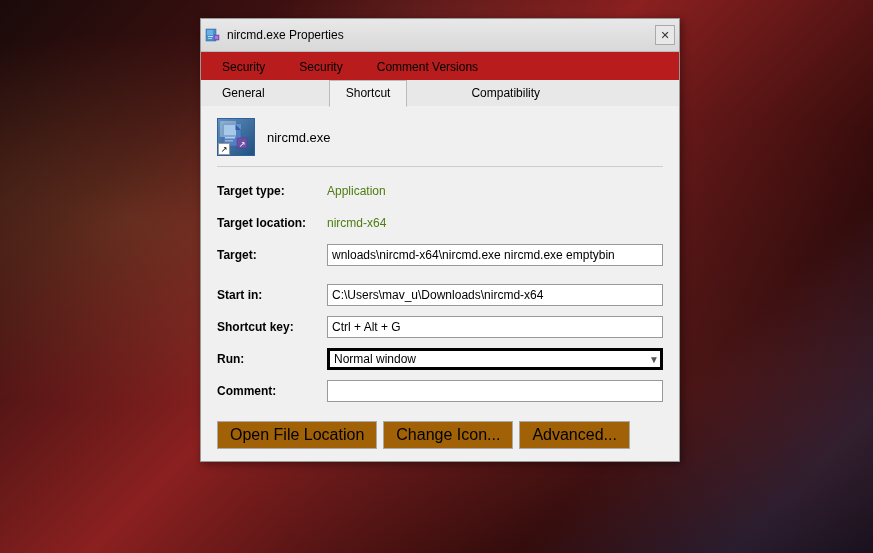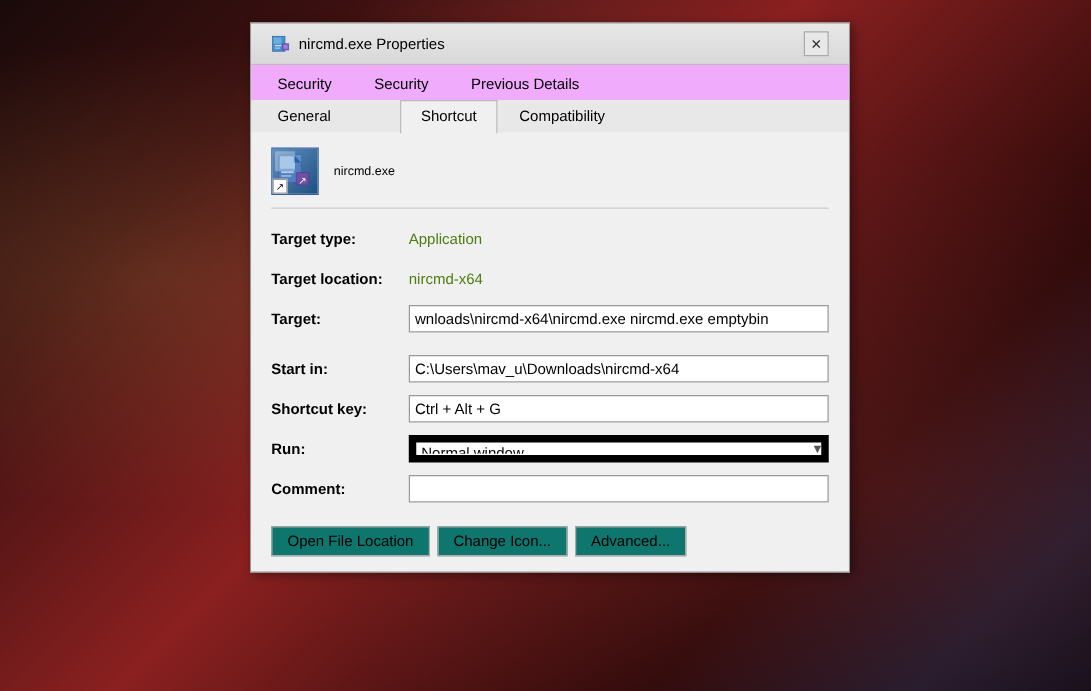--- a/index.html
+++ b/index.html
@@ -34,21 +34,21 @@
       top: 18px;
       left: 200px;
       width: 480px;
       background: #f0f0f0;
       border: 1px solid #999;
       box-shadow: 2px 2px 8px rgba(0,0,0,0.4);
     }
 
     .title-bar {
       background: linear-gradient(to bottom, #e8e8e8, #d8d8d8);
-      padding: 6px 16px;
+      padding: 6px 4px;
       display: flex;
       align-items: center;
       justify-content: space-between;
       border-bottom: 1px solid #bbb;
     }
 
     .title-bar-left {
       display: flex;
       align-items: center;
       gap: 6px;
@@ -86,52 +86,52 @@
       color: #000;
       white-space: nowrap;
     }
 
     .tab.active {
       background: #f0f0f0;
       border: 1px solid #bbb;
       border-bottom: 1px solid #f0f0f0;
       margin-bottom: -1px;
       z-index: 1;
-      margin-left: 38px;
     }
 
     .tabs-row1 {
       display: flex;
-      background: #f0abfc;
+      background: #b91c1c;
       padding-top: 2px;
       padding-left: 4px;
     }
 
     .tabs-row2 {
       display: flex;
       background: #e8e8e8;
       padding-left: 4px;
+      gap: 47px;
     }
 
     .content {
       background: #f0f0f0;
       padding: 12px 16px;
     }
 
     .file-header {
       display: flex;
       align-items: center;
       gap: 12px;
       padding-bottom: 10px;
       border-bottom: 1px solid #ccc;
       margin-bottom: 12px;
     }
 
     .file-name {
-      font-size: 10px;
+      font-size: 13px;
       color: #000;
     }
 
     .form-row {
       display: flex;
       align-items: center;
       margin-bottom: 8px;
       min-height: 24px;
     }
 
@@ -176,21 +176,21 @@
     .select-wrapper {
       flex: 1;
       position: relative;
       display: flex;
       align-items: center;
     }
 
     .select-wrapper select {
       width: 100%;
       height: 22px;
-      border: 6px solid #000000;
+      border: 3px solid #000000;
       background: white;
       padding: 1px 4px;
       font-size: 12px;
       font-family: inherit;
       appearance: none;
       -webkit-appearance: none;
     }
 
     .select-arrow {
       position: absolute;
@@ -206,23 +206,23 @@
 
     .buttons-row {
       display: flex;
       gap: 6px;
       margin-top: 14px;
       padding-top: 4px;
     }
 
     .btn {
       padding: 4px 12px;
-      font-size: 12px;
+      font-size: 16px;
       font-family: inherit;
-      background: #0f766e;
+      background: #a16207;
       border: 1px solid #aaa;
       cursor: pointer;
       min-width: 80px;
       text-align: right;
     }
 
     
     .exe-icon {
       width: 38px;
       height: 38px;
@@ -280,21 +280,21 @@
         <rect x="10" y="9" width="3" height="3" fill="#a080e0"></rect>
       </svg>
       <span class="title-text">nircmd.exe Properties</span>
     </div>
     <div class="close-btn">✕</div>
   </div>
 
   <div class="tabs-row1">
     <div class="tab">Security</div>
     <div class="tab">Security</div>
-    <div class="tab">Previous Details</div>
+    <div class="tab">Comment Versions</div>
   </div>
 
   <div class="tabs-row2">
     <div class="tab">General</div>
     <div class="tab active">Shortcut</div>
     <div class="tab">Compatibility</div>
   </div>
 
   <div class="content">
 

